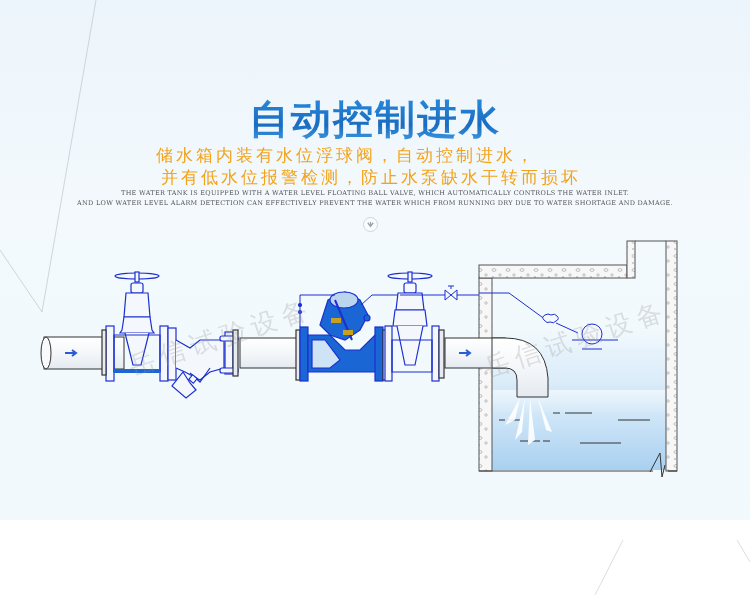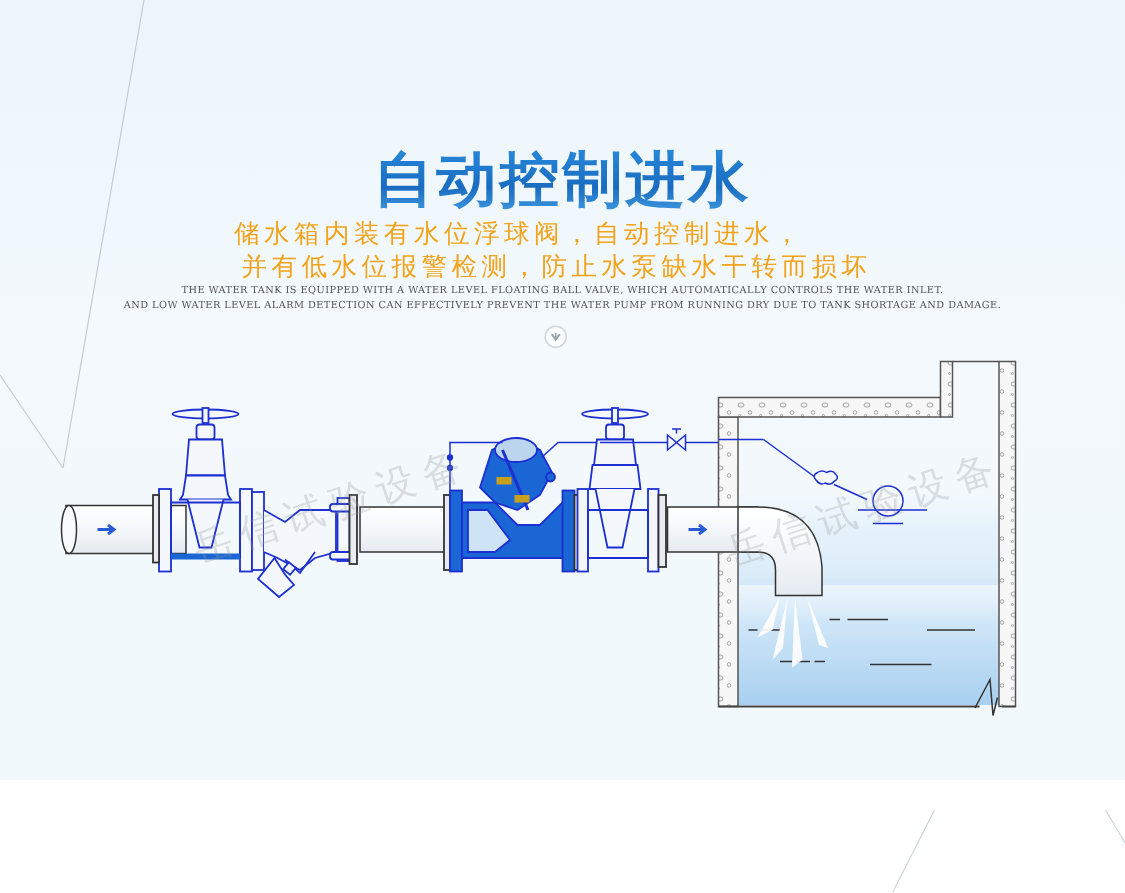--- a/index.html
+++ b/index.html
@@ -56,21 +56,21 @@
   <line x1="96" y1="0" x2="42" y2="312" stroke="#c5ccd2" stroke-width="0.8"></line>
   <line x1="0" y1="250" x2="42" y2="312" stroke="#c5ccd2" stroke-width="0.8"></line>
   <line x1="623" y1="540" x2="595" y2="595" stroke="#d0d4d8" stroke-width="0.8"></line>
   <line x1="737" y1="540" x2="750" y2="562" stroke="#d0d4d8" stroke-width="0.8"></line>
 </svg>
 
 <div class="title">自动控制进水</div>
 <div class="subtitle sub1">储水箱内装有水位浮球阀，自动控制进水，</div>
 <div class="subtitle sub2">并有低水位报警检测，防止水泵缺水干转而损坏</div>
 <div class="en en1">THE WATER TANK IS EQUIPPED WITH A WATER LEVEL FLOATING BALL VALVE, WHICH AUTOMATICALLY CONTROLS THE WATER INLET.</div>
-<div class="en en2">AND LOW WATER LEVEL ALARM DETECTION CAN EFFECTIVELY PREVENT THE WATER PUMP FROM RUNNING DRY DUE TO TANK SHORTAGE AND DAMAGE.</div>
+<div class="en en2">AND LOW WATER LEVEL ALARM DETECTION CAN EFFECTIVELY PREVENT THE WATER WHICH FROM RUNNING DRY DUE TO WATER SHORTAGE AND DAMAGE.</div>
 
 <div class="down-btn">
   <svg width="9" height="9" viewBox="0 0 10 10">
     <path d="M2 3 L5 7 L8 3" fill="none" stroke="#9aa4ad" stroke-width="1.6"></path>
     <line x1="5" y1="2" x2="5" y2="6" stroke="#9aa4ad" stroke-width="1.2"></line>
   </svg>
 </div>
 
 <svg class="diagram" viewBox="0 0 750 520">
   <defs>

